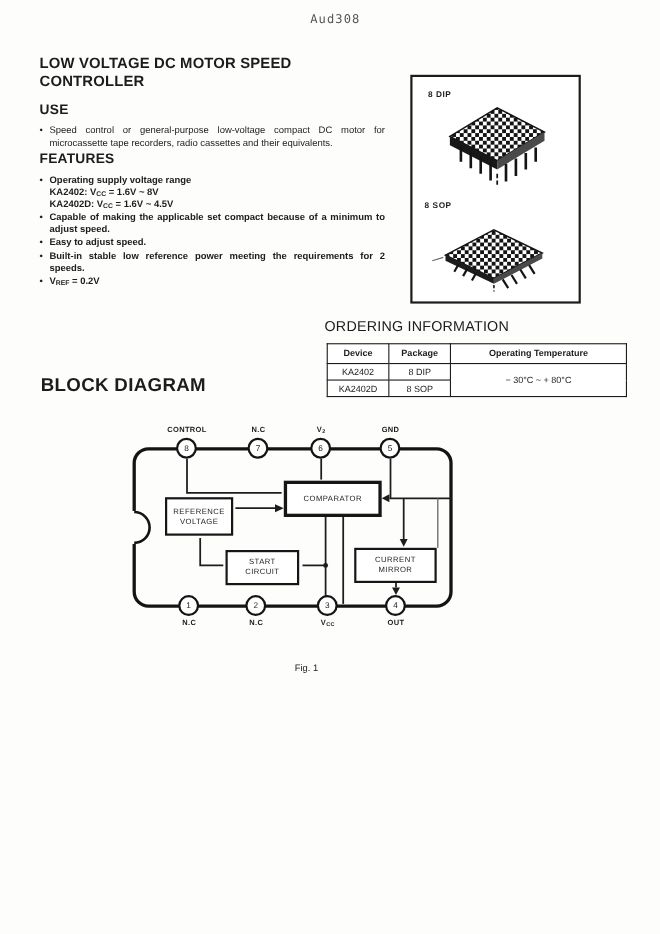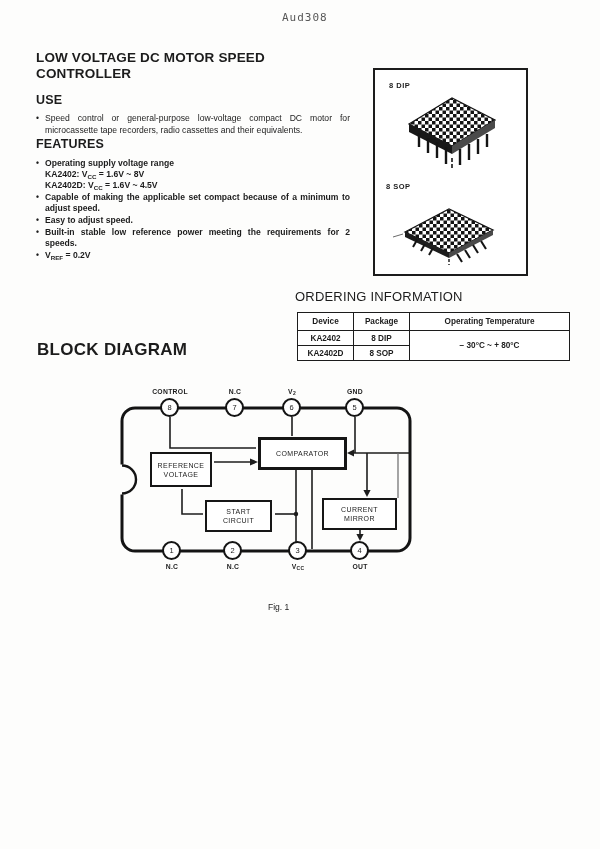--- a/index.html
+++ b/index.html
@@ -44,21 +44,21 @@
   .pkg-art.sop { left:16px; top:126px; }
 
   
   .ordering-heading { position:absolute; left:295px; top:289px; font-size:13px; font-weight:normal; letter-spacing:0.2px; }
   table.ord {
     position:absolute; left:297px; top:312px;
     border-collapse:collapse; font-size:8.2px; background:#fff;
   }
   table.ord th, table.ord td { border:1.6px solid #1c1c1c; text-align:center; padding:0 4px; }
   table.ord th { height:17px; font-weight:bold; }
-  table.ord td { height:14px;font-weight:bold; }
+  table.ord td { height:14px; }
 
   .bd-heading { position:absolute; left:37px; top:340px; font-size:17px; font-weight:bold; letter-spacing:0.3px; }
 
   
   svg.wires { position:absolute; left:0; top:0; pointer-events:none; }
   .block {
     position:absolute; background:#fff; border:2.5px solid #161616;
     display:flex; flex-direction:column; align-items:center; justify-content:center;
     font-size:7px; letter-spacing:0.4px; line-height:9px; text-align:center; z-index:3;
   }

